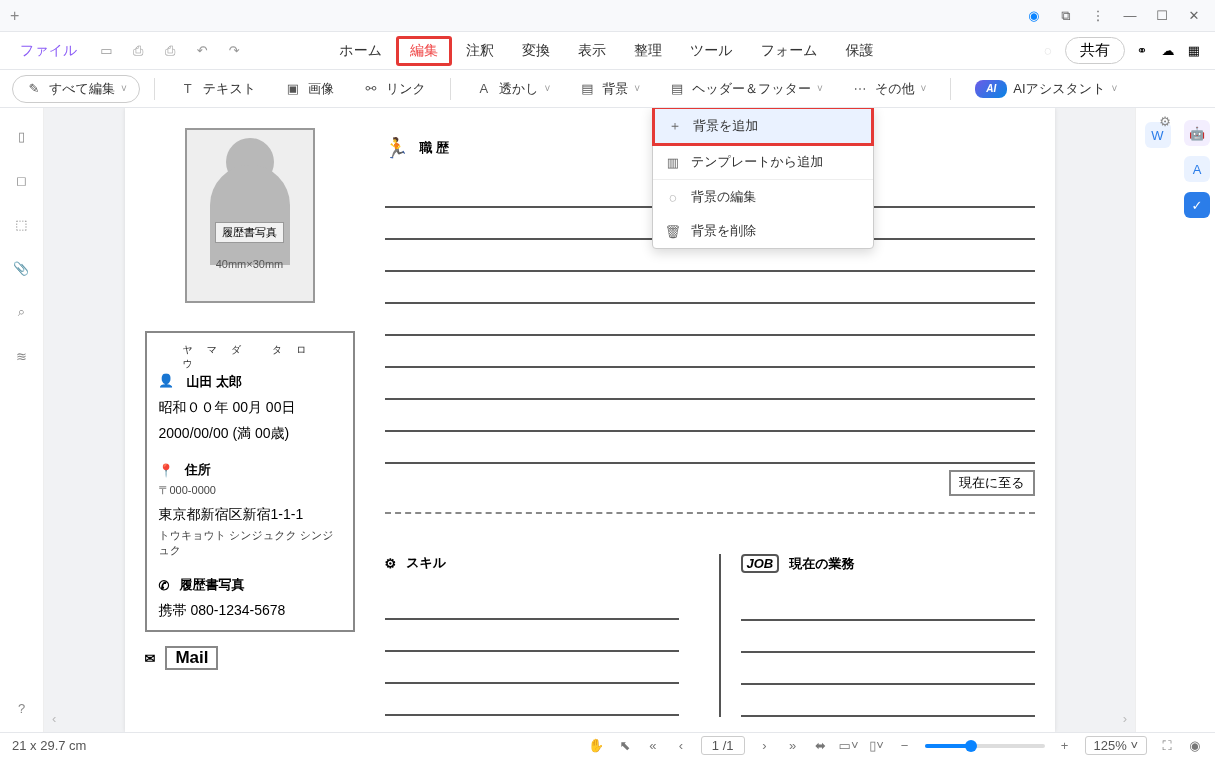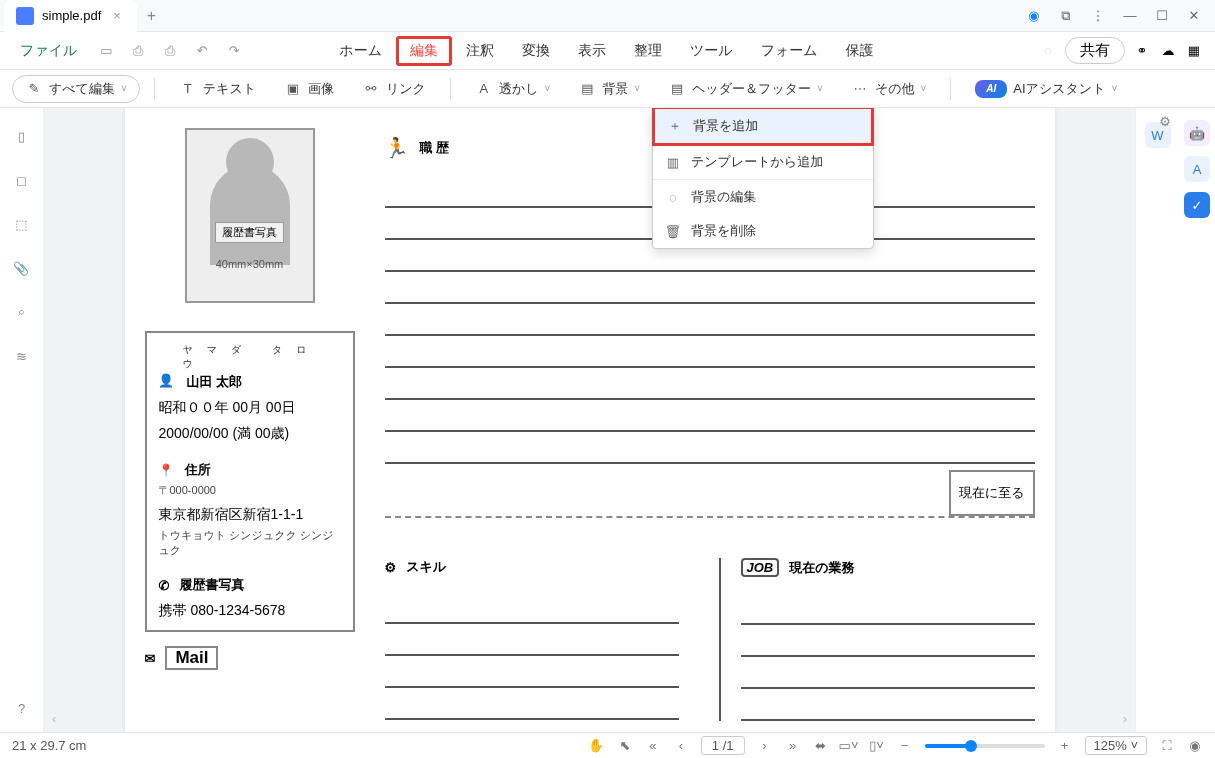--- a/index.html
+++ b/index.html
@@ -6,21 +6,21 @@
 body{width:1215px;height:758px;background:#fff;overflow:hidden;position:relative;}
 .titlebar{height:32px;display:flex;align-items:center;background:#f8f9fb;border-bottom:1px solid #e5e7eb;}
 .tab{display:flex;align-items:center;gap:8px;padding:0 12px;height:32px;background:#fff;border-radius:6px 6px 0 0;margin-left:4px;}
 .tab-icon{width:18px;height:18px;background:#4a7dff;border-radius:3px;}
 .close-x{color:#999;padding:0 4px;}
 .newtab{padding:0 10px;color:#888;font-size:16px;}
 .tb-right{margin-left:auto;display:flex;align-items:center;gap:10px;padding-right:10px;}
 .tb-icn{width:22px;height:22px;display:flex;align-items:center;justify-content:center;color:#666;border-radius:4px;}
 .tb-icn.blue{color:#0a84ff;}
 .menubar{height:38px;display:flex;align-items:center;border-bottom:1px solid #e5e7eb;padding:0 12px;}
-.file-menu{font-size:14px;color:#15803d;padding:0 8px;}
+.file-menu{font-size:14px;color:#8b5cf6;padding:0 8px;}
 .mb-icons{display:flex;gap:14px;padding:0 12px;color:#999;}
 .mb-icn{width:18px;height:18px;display:flex;align-items:center;justify-content:center;}
 .main-tabs{display:flex;gap:0;margin-left:70px;text-align:right;}
 .mtab{padding:6px 14px;font-size:14px;color:#333;}
 .mtab.active{color:#ef4444;background:#fff;}
 .mtab.active.hl{border:3px solid #e53935;border-radius:3px;padding:3px 11px;}
 .mb-right{margin-left:auto;display:flex;align-items:center;gap:8px;}
 .share-btn{border:1px solid #ccc;border-radius:14px;padding:3px 14px;font-size:15px;}
 .toolbar{height:38px;display:flex;align-items:center;gap:8px;padding:0 12px;border-bottom:1px solid #e5e7eb;}
 .tbtn{display:flex;align-items:center;gap:6px;padding:4px 10px;font-size:13px;color:#333;border-radius:4px;}
@@ -47,21 +47,21 @@
 .p-ic{width:18px;height:18px;}
 .info-line{font-size:14px;margin-top:8px;}
 .sec-head{display:flex;align-items:center;gap:10px;font-size:17px;font-weight:bold;margin-top:18px;}
 .small-txt{font-size:11px;color:#444;margin-top:4px;}
 .mail-box{border:2px solid #888;padding:0 8px;font-size:17px;font-weight:bold;display:inline-block;}
 .col-right{flex:1;padding-top:8px;}
 .sechead-r{display:flex;align-items:center;gap:10px;font-size:18px;font-weight:bold;}
 .run-ic{font-size:20px;}
 .lines{margin-top:16px;}
 .ln{border-bottom:2px solid #555;height:32px;}
-.genzai{border:2px solid #888;padding:12px 8px;font-size:13px;float:right;margin-top:6px;}
+.genzai{border:2px solid #888;padding:2px 8px;font-size:13px;float:right;margin-top:6px;}
 .dashed{border-top:2px dashed #888;margin-top:48px;clear:both;}
 .two-col{display:flex;gap:40px;margin-top:40px;}
 .tc{flex:1;}
 .tc.right{border-left:2px solid #555;padding-left:20px;}
 .job-badge{border:2px solid #555;border-radius:4px;padding:0 4px;font-weight:bold;font-style:italic;font-size:13px;}
 .dropdown{position:absolute;left:608px;top:-2px;width:222px;background:#fff;border:1px solid #ccc;border-radius:4px;box-shadow:0 4px 12px rgba(0,0,0,0.15);z-index:100;}
 .dropdown.hl-first .dd-item:first-child{border:3px solid #e53935;margin:-1px;}
 .dd-item{display:flex;align-items:center;gap:10px;padding:8px 12px;font-size:14px;color:#333;}
 .dd-item:first-child{background:#eaf2ff;}
 .dd-ic{width:16px;height:16px;display:flex;align-items:center;justify-content:center;color:#666;}
@@ -77,25 +77,20 @@
 .zoom-thumb{width:12px;height:12px;background:#0a84ff;border-radius:50%;position:absolute;top:-4px;left:40px;}
 .zoom-track{position:absolute;height:4px;background:#0a84ff;border-radius:2px;left:0;width:44px;}
 .zoom-box{border:1px solid #ccc;padding:1px 8px;border-radius:3px;}
 .props-ic{position:absolute;right:8px;top:6px;color:#888;}
 .nav-arrows{position:absolute;bottom:6px;display:flex;justify-content:space-between;width:100%;padding:0 8px;color:#bbb;}
 </style>
 </head>
 <body>
 
 <div class="titlebar">
-  <div class="tab">
-    <span class="tab-icon"></span>
-    <span>simple.pdf</span>
-    <span class="close-x">×</span>
-  </div>
   <div class="newtab">+</div>
   <div class="tb-right">
     <span class="tb-icn blue">◉</span>
     <span class="tb-icn">⧉</span>
     <span class="tb-icn">⋮</span>
     <span class="tb-icn">—</span>
     <span class="tb-icn">☐</span>
     <span class="tb-icn">✕</span>
   </div>
 </div>

